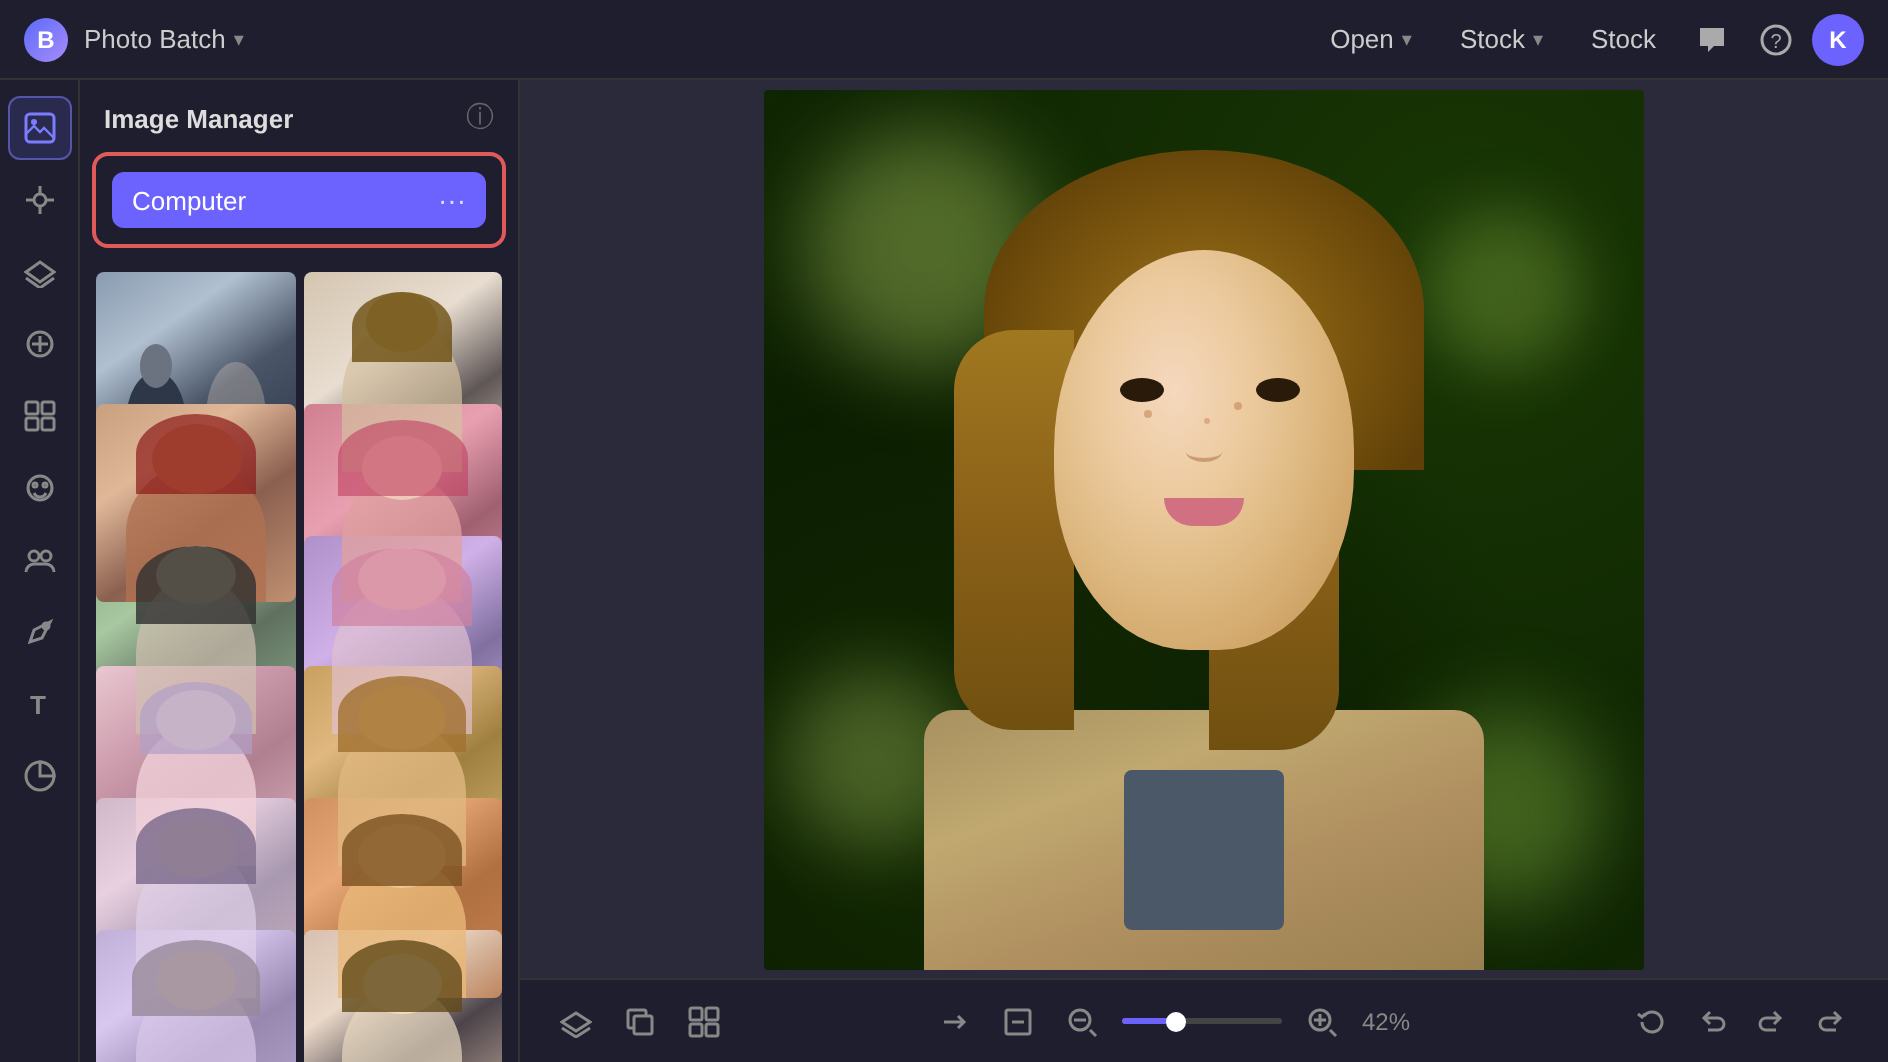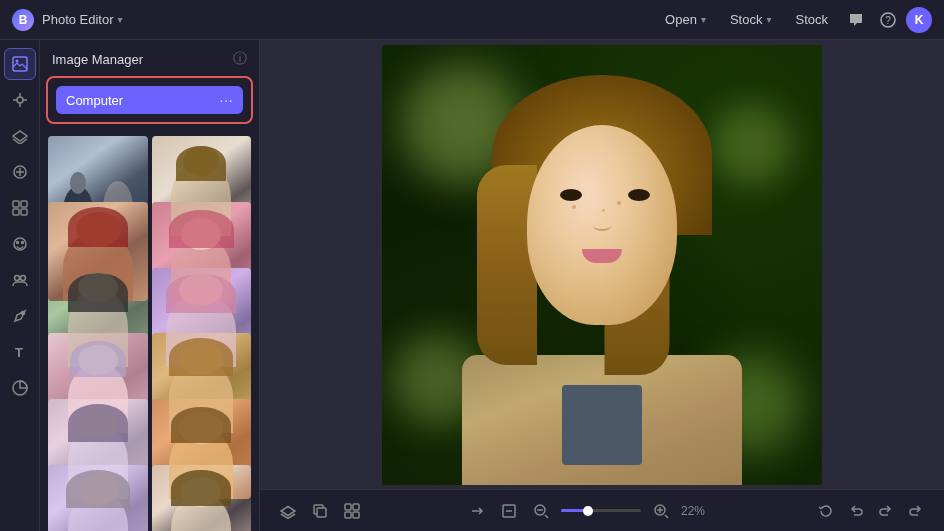--- a/index.html
+++ b/index.html
@@ -151,21 +151,21 @@
       overflow: hidden;
     }
     .panel-header {
       display: flex;
       align-items: center;
       padding: 10px 12px 8px;
       gap: 6px;
     }
     .panel-title {
       font-size: 13px;
-      font-weight: 400;
+      font-weight: 700;
       color: #ddd;
       flex: 1;
     }
     .panel-info-icon {
       color: #666;
       font-size: 14px;
       cursor: pointer;
     }
 
     
@@ -349,21 +349,21 @@
     }
   </style>
 </head>
 <body>
 
 <div class="topbar">
   <div class="topbar-logo">
     <span>B</span>
   </div>
   <div class="topbar-title">
-    <span>Photo Editor</span>
+    <span>Photo Batch</span>
     <span class="chevron">▾</span>
   </div>
   <div class="topbar-spacer"></div>
   <div class="topbar-actions">
     <button class="topbar-btn">
       <span>Open</span>
       <span class="btn-chevron">▾</span>
     </button>
     <button class="topbar-btn">
       <span>Stock</span>
@@ -656,21 +656,21 @@
           <div class="zoom-slider-thumb"></div>
         </div>
         <button class="bottom-icon-btn">
           <svg width="16" height="16" viewBox="0 0 16 16" fill="none" stroke="currentColor" stroke-width="1.5">
             <circle cx="7" cy="7" r="5"></circle>
             <line x1="7" y1="4" x2="7" y2="10"></line>
             <line x1="4" y1="7" x2="10" y2="7"></line>
             <line x1="12" y1="12" x2="15" y2="15"></line>
           </svg>
         </button>
-        <span class="zoom-label">22%</span>
+        <span class="zoom-label">42%</span>
       </div>
 
       <div class="bottom-right">
         <button class="bottom-icon-btn">
           <svg width="16" height="16" viewBox="0 0 16 16" fill="none" stroke="currentColor" stroke-width="1.5">
             <path d="M3 8a5 5 0 1 0 1-3"></path>
             <path d="M1 4l2 1.5L4.5 4"></path>
           </svg>
         </button>
         <button class="bottom-icon-btn">

